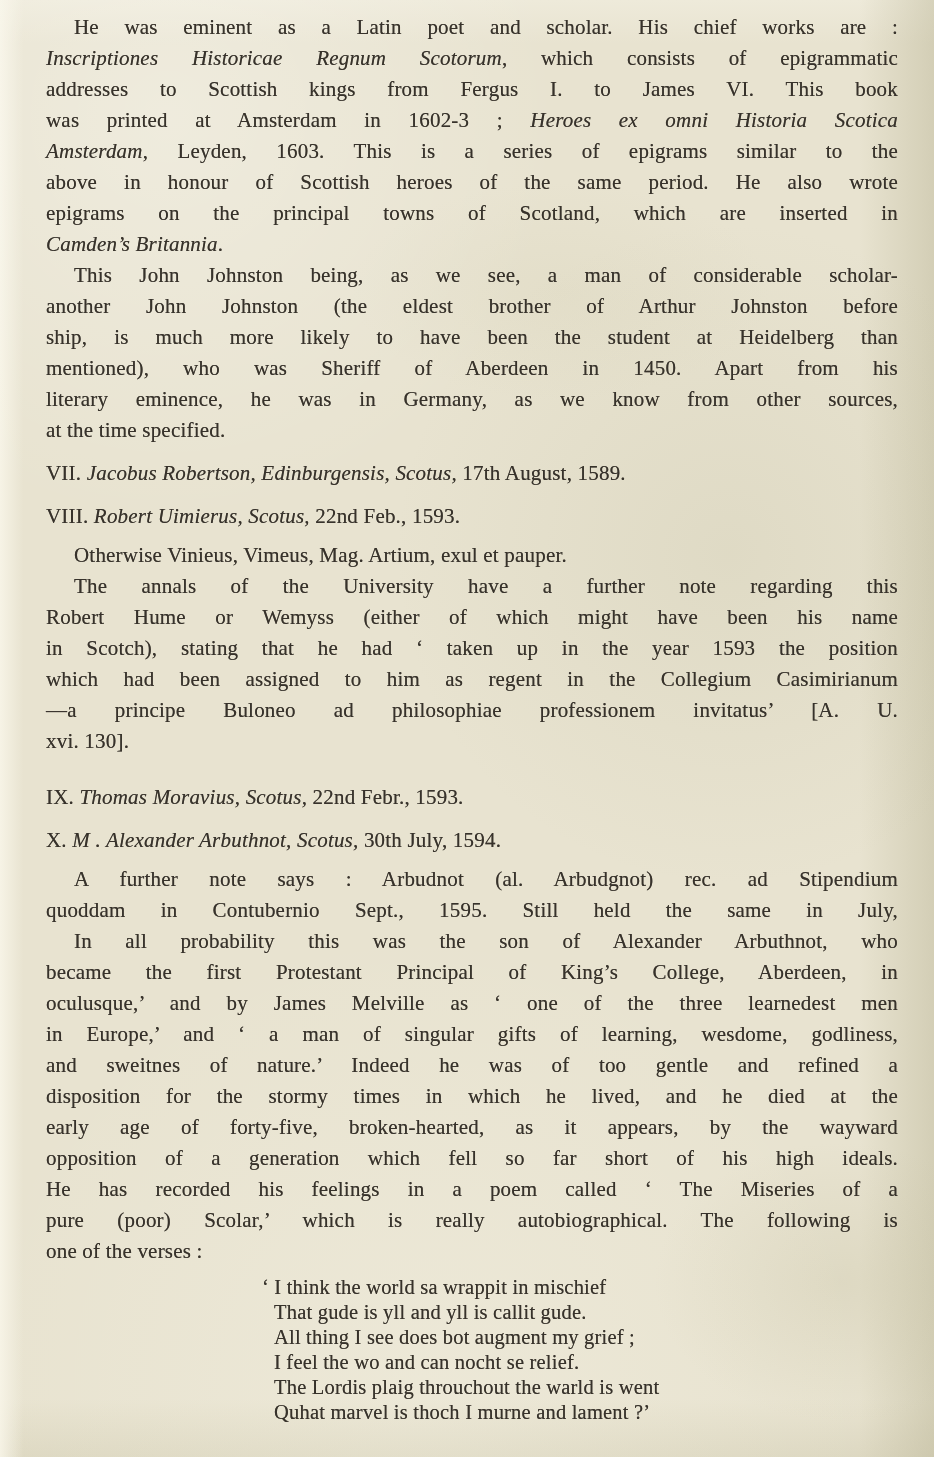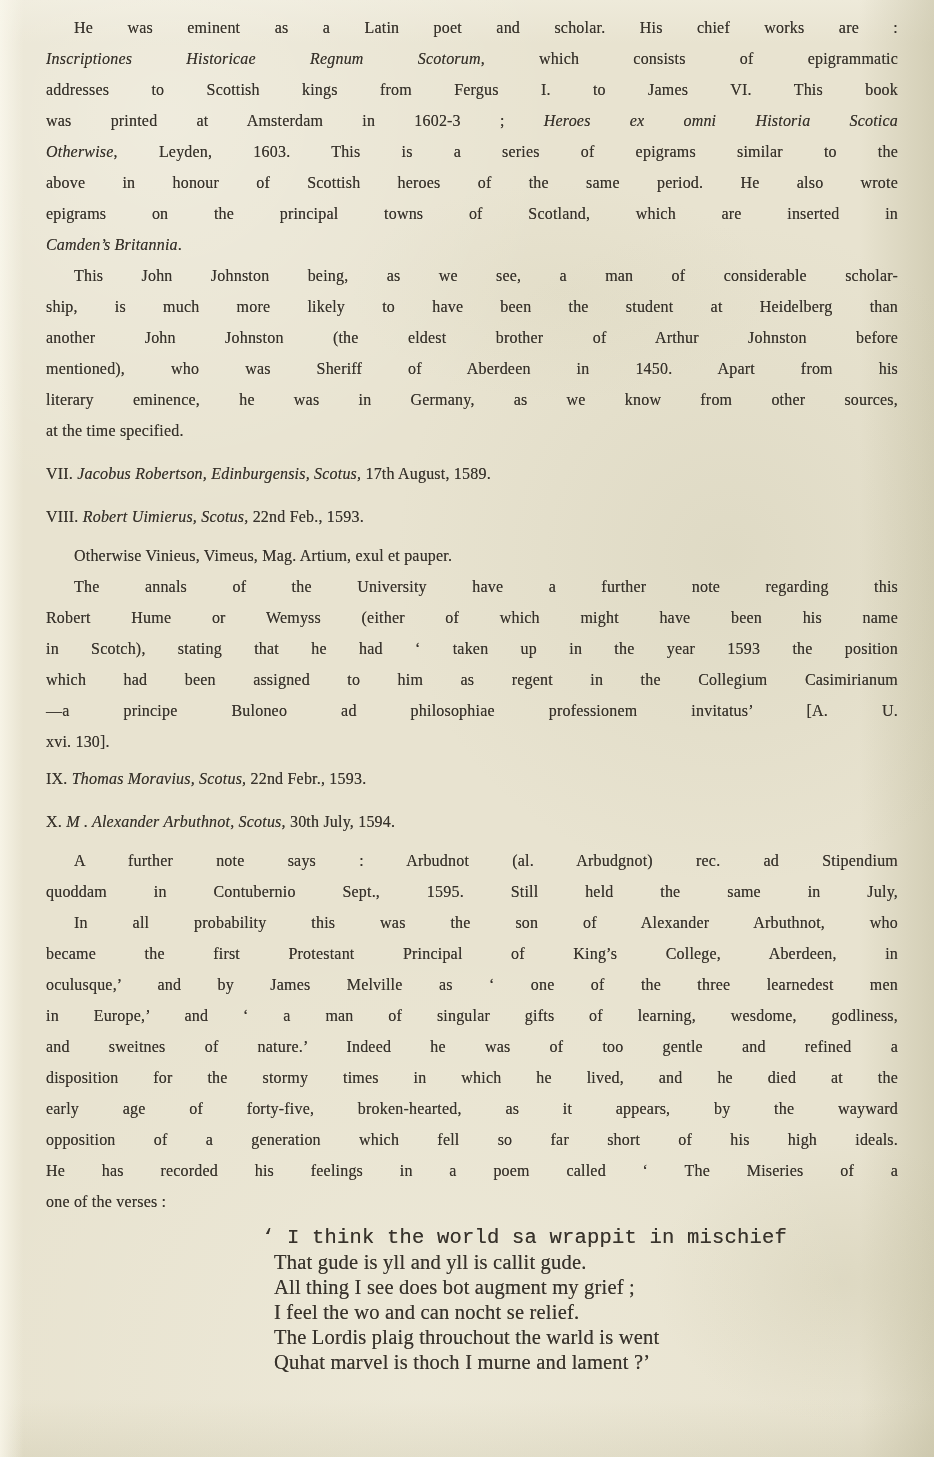--- a/index.html
+++ b/index.html
@@ -19,65 +19,65 @@
       radial-gradient(ellipse 55% 35% at 78% 38%, rgba(176,172,138,0.16), rgba(176,172,138,0) 65%),
       radial-gradient(ellipse 70% 45% at 45% 95%, rgba(252,250,240,0.22), rgba(252,250,240,0) 70%),
       radial-gradient(ellipse 25% 12% at 90% 88%, rgba(190,185,152,0.25), rgba(190,185,152,0) 80%),
       radial-gradient(ellipse 30% 10% at 60% 20%, rgba(205,200,170,0.18), rgba(205,200,170,0) 75%),
       linear-gradient(90deg, rgba(248,245,232,0.9) 0%, rgba(248,245,232,0) 2.5%, rgba(0,0,0,0) 92%, rgba(186,181,150,0.45) 100%),
       linear-gradient(180deg, rgba(244,241,228,0.5) 0%, rgba(244,241,228,0) 3%, rgba(0,0,0,0) 96%, rgba(205,200,172,0.4) 100%);
   }
 
   .line {
     display: block;
-    font-size: 16px;
+    font-size: 21px;
     line-height: 31px;
     letter-spacing: 0.2px;
     text-align: justify;
     text-align-last: justify;
     text-shadow: 0 0 0.6px rgba(55, 50, 43, 0.65);
   }
   .nj { text-align: left; text-align-last: left; }
   .ind { text-indent: 28px; }
   .it { }
 
   .entry { margin-top: 12px; }
   .entry-follow { margin-top: 12px; }
   .gap-sm { margin-top: 8px; }
-  .gap-md { margin-top: 6px; }
+  .gap-md { margin-top: 25px; }
 
   .poem { margin: 8px 0 0 228px; }
   .poem .line {
     font-size: 20.5px;
     line-height: 25px;
     text-align: left;
     text-align-last: left;
   }
-  .hang { text-indent: -12px; font-family: Liberation Mono, monospace; }
+  .hang { text-indent: -12px; }
 </style>
 </head>
 <body>
 
 <div class="page">
 
   <p>
     <span class="line ind">He was eminent as a Latin poet and scholar.  His chief works are :</span>
     <span class="line"><i class="it">Inscriptiones Historicae Regnum Scotorum</i><span>, which consists of epigrammatic</span></span>
     <span class="line">addresses to Scottish kings from Fergus I. to James VI.  This book</span>
     <span class="line"><span>was printed at Amsterdam in 1602-3 ; </span><i class="it">Heroes ex omni Historia Scotica</i></span>
-    <span class="line"><i class="it">Otherwise</i><span>, Leyden, 1603.  This is a series of epigrams similar to the</span></span>
+    <span class="line"><i class="it">Amsterdam</i><span>, Leyden, 1603.  This is a series of epigrams similar to the</span></span>
     <span class="line">above in honour of Scottish heroes of the same period.  He also wrote</span>
     <span class="line">epigrams on the principal towns of Scotland, which are inserted in</span>
     <span class="line nj"><i class="it">Camden’s Britannia</i><span>.</span></span>
   </p>
 
   <p>
     <span class="line ind">This John Johnston being, as we see, a man of considerable scholar-</span>
+    <span class="line">another John Johnston (the eldest brother of Arthur Johnston before</span>
     <span class="line">ship, is much more likely to have been the student at Heidelberg than</span>
-    <span class="line">another John Johnston (the eldest brother of Arthur Johnston before</span>
     <span class="line">mentioned), who was Sheriff of Aberdeen in 1450.  Apart from his</span>
     <span class="line">literary eminence, he was in Germany, as we know from other sources,</span>
     <span class="line nj">at the time specified.</span>
   </p>
 
   <p class="entry">
     <span class="line nj"><span>VII. </span><i class="it">Jacobus Robertson, Edinburgensis, Scotus,</i><span> 17th August, 1589.</span></span>
   </p>
 
   <p class="entry-follow">
@@ -113,20 +113,21 @@
   <p>
     <span class="line ind">In all probability this was the son of Alexander Arbuthnot, who</span>
     <span class="line">became the first Protestant Principal of King’s College, Aberdeen, in</span>
     <span class="line">oculusque,’ and by James Melville as ‘ one of the three learnedest men</span>
     <span class="line">in Europe,’ and ‘ a man of singular gifts of learning, wesdome, godliness,</span>
     <span class="line">and sweitnes of nature.’  Indeed he was of too gentle and refined a</span>
     <span class="line">disposition for the stormy times in which he lived, and he died at the</span>
     <span class="line">early age of forty-five, broken-hearted, as it appears, by the wayward</span>
     <span class="line">opposition of a generation which fell so far short of his high ideals.</span>
     <span class="line">He has recorded his feelings in a poem called ‘ The Miseries of a</span>
+    <span class="line">pure (poor) Scolar,’ which is really autobiographical.  The following is</span>
     <span class="line nj">one of the verses :</span>
   </p>
 
   <div class="poem">
     <span class="line hang">‘ I think the world sa wrappit in mischief</span>
     <span class="line">That gude is yll and yll is callit gude.</span>
     <span class="line">All thing I see does bot augment my grief ;</span>
     <span class="line">I feel the wo and can nocht se relief.</span>
     <span class="line">The Lordis plaig throuchout the warld is went</span>
     <span class="line">Quhat marvel is thoch I murne and lament ?’</span>

